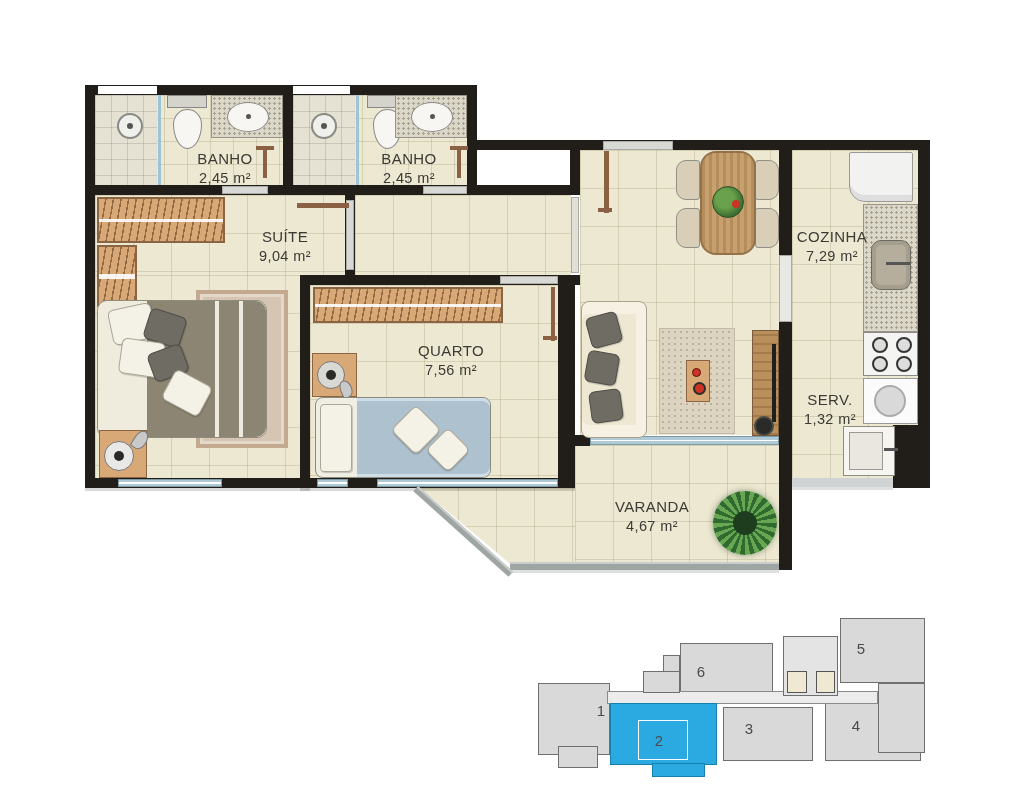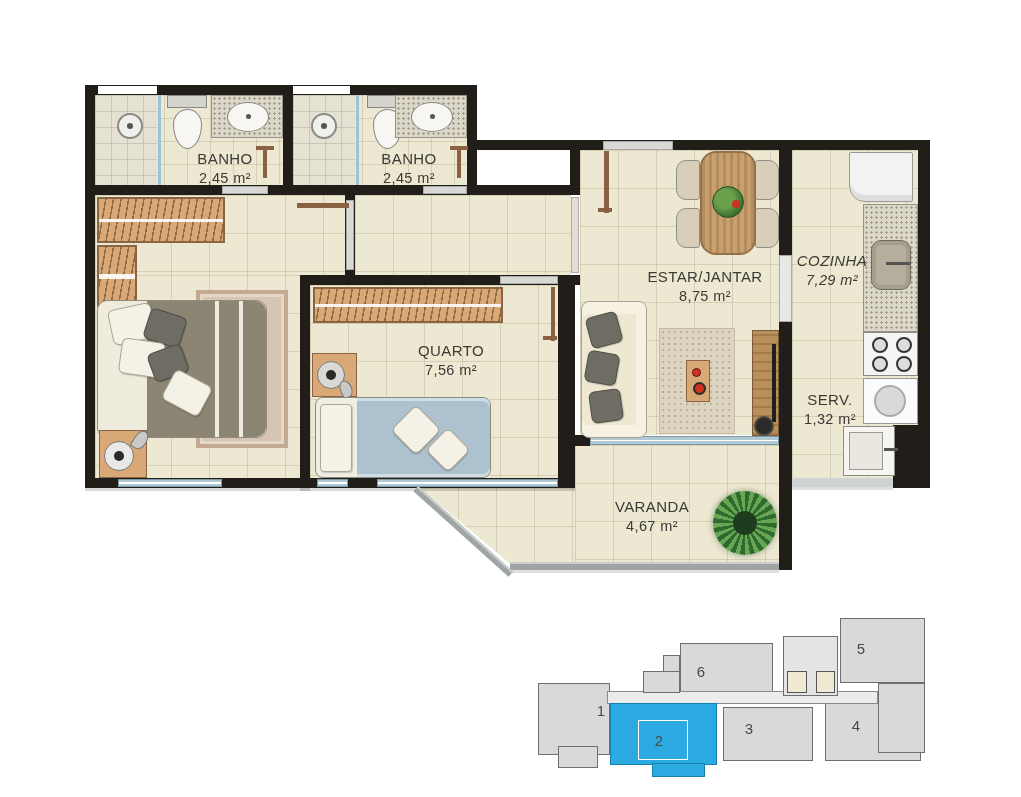--- a/index.html
+++ b/index.html
@@ -192,29 +192,29 @@
     <div class="abs circle" style="left:733px;top:511px;width:24px;height:24px;background:#1E3D1E;"></div>
 
     <div class="room-label" style="left:165px;top:150px;width:120px;">
       <div class="rn">BANHO</div>
       <div class="ra">2,45 m²</div>
     </div>
     <div class="room-label" style="left:349px;top:150px;width:120px;">
       <div class="rn">BANHO</div>
       <div class="ra">2,45 m²</div>
     </div>
+    <div class="room-label" style="left:225px;top:228px;width:120px;">
+      <div class="rn">SUÍTE</div>
+      <div class="ra">9,04 m²</div>
+    </div>
     <div class="room-label" style="left:391px;top:342px;width:120px;">
       <div class="rn">QUARTO</div>
       <div class="ra">7,56 m²</div>
     </div>
-    <div class="room-label" style="left:620px;top:268px;width:170px;">
-      <div class="rn">ESTAR/JANTAR</div>
-      <div class="ra">8,75 m²</div>
-    </div>
-    <div class="room-label" style="left:772px;top:252px;width:120px;font-style:italic;">
+    <div class="room-label" style="left:772px;top:228px;width:120px;">
       <div class="rn">COZINHA</div>
       <div class="ra">7,29  m²</div>
     </div>
     <div class="room-label" style="left:770px;top:391px;width:120px;">
       <div class="rn">SERV.</div>
       <div class="ra">1,32 m²</div>
     </div>
     <div class="room-label" style="left:592px;top:498px;width:120px;">
       <div class="rn">VARANDA</div>
       <div class="ra">4,67 m²</div>

